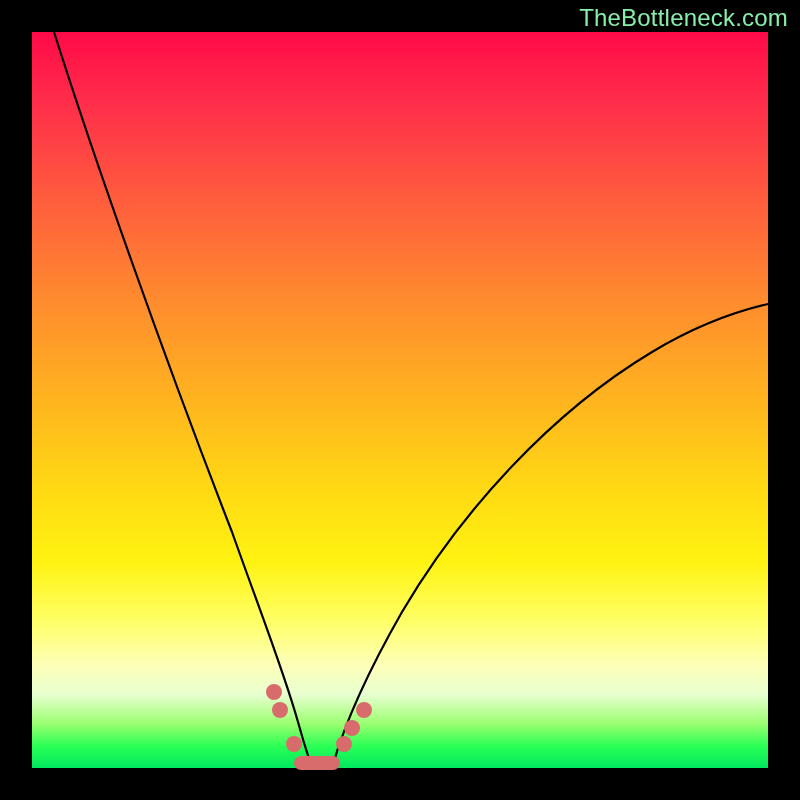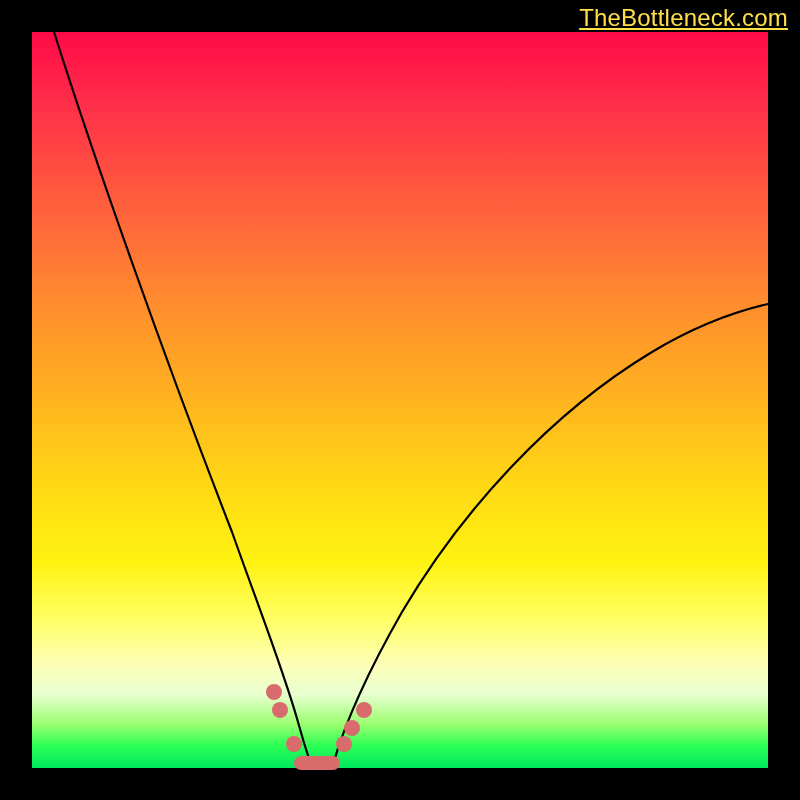--- a/index.html
+++ b/index.html
@@ -16,24 +16,23 @@
     width: 800px;
     height: 800px;
     background: #000;
   }
   .watermark {
     position: absolute;
     top: 4px;
     right: 12px;
     font-size: 24px;
     font-weight: 500;
-    color: #fde047;
+    color: #86efac;
     letter-spacing: 0.2px;
     z-index: 5;
-    text-decoration: underline;
   }
   .plot-area {
     position: absolute;
     left: 32px;
     top: 32px;
     width: 736px;
     height: 736px;
     
     background: linear-gradient(
       to bottom,

